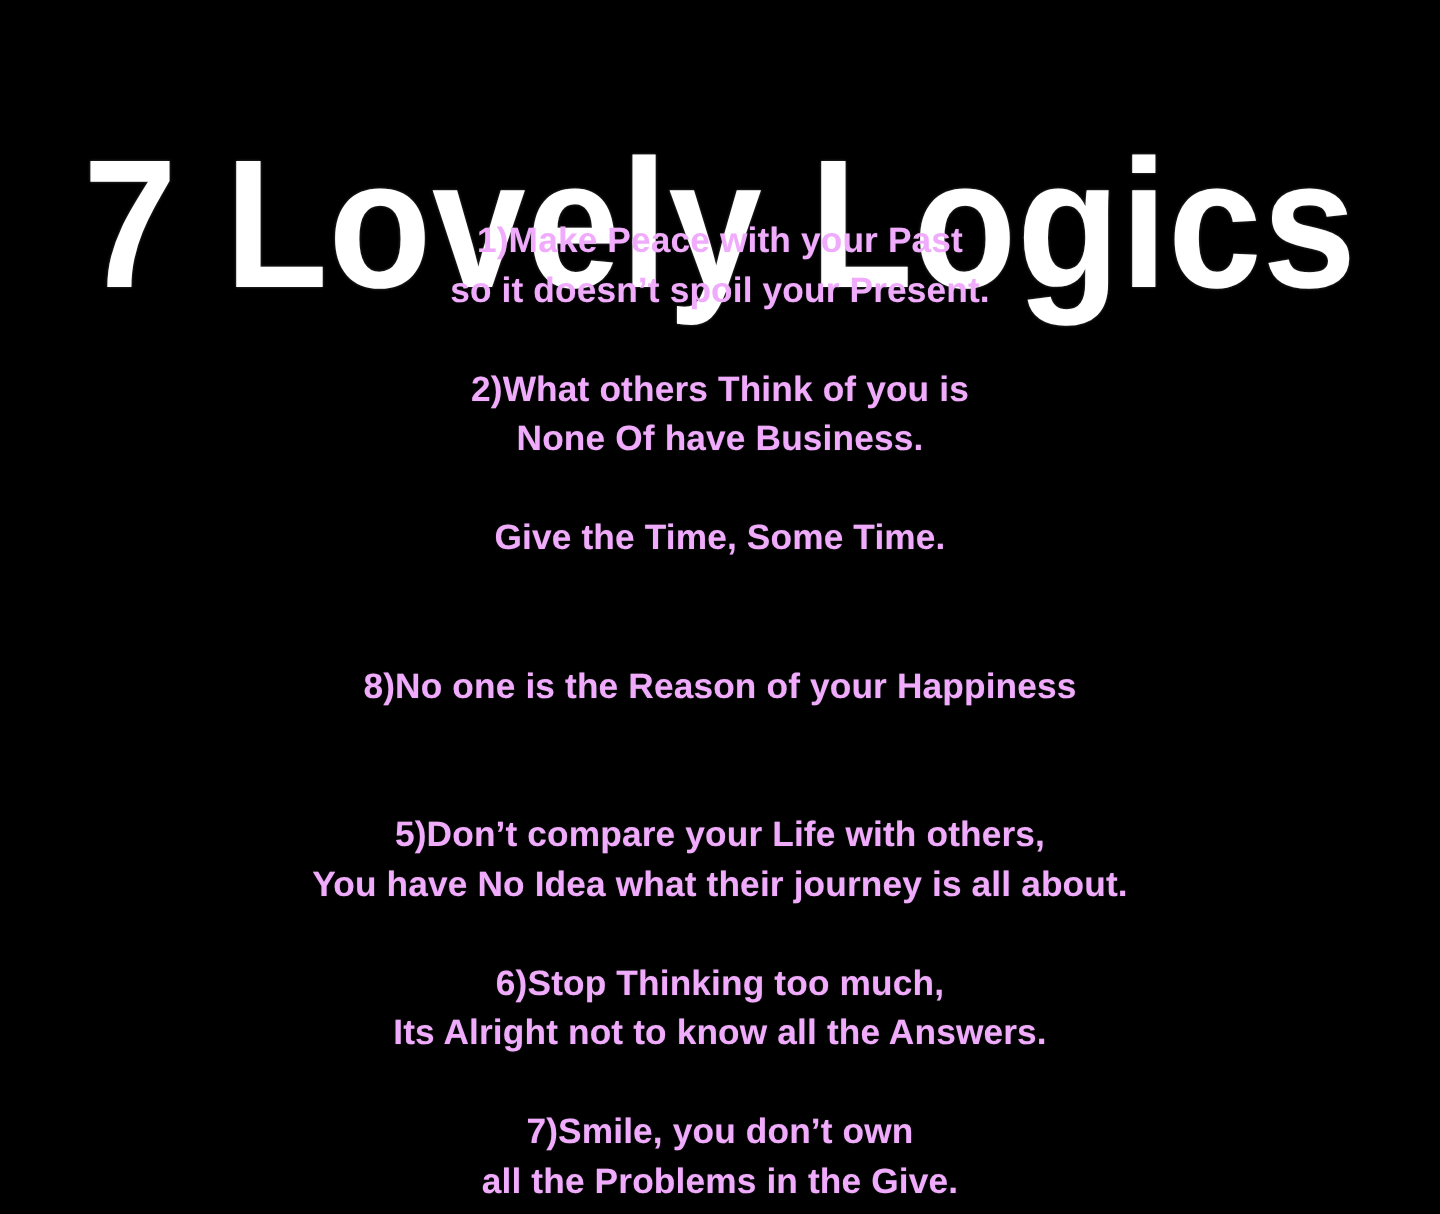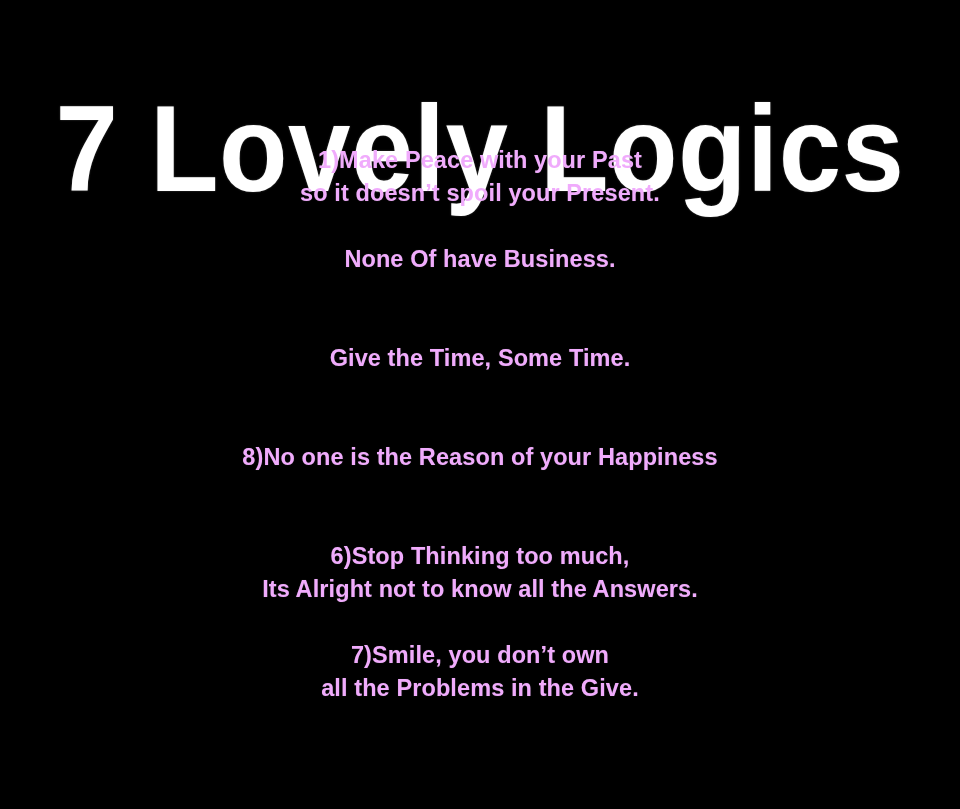--- a/index.html
+++ b/index.html
@@ -88,31 +88,36 @@
   </div>
 
   <ul id="logic-list">
 
     <li class="logic-item">
       <span class="logic-line">1)Make Peace with your Past</span>
       <span class="logic-line">so it doesn’t spoil your Present.</span>
     </li>
 
     <li class="logic-item">
+      <span class="logic-line">2)What others Think of you is</span>
       <span class="logic-line">None Of have Business.</span>
     </li>
 
     <li class="logic-item">
       <span class="logic-line">Give the Time, Some Time.</span>
     </li>
 
     <li class="logic-item">
       <span class="logic-line">8)No one is the Reason of your Happiness</span>
     </li>
 
+    <li class="logic-item">
+      <span class="logic-line">5)Don’t compare your Life with others,</span>
+      <span class="logic-line">You have No Idea what their journey is all about.</span>
+    </li>
 
     <li class="logic-item">
       <span class="logic-line">6)Stop Thinking too much,</span>
       <span class="logic-line">Its Alright not to know all the Answers.</span>
     </li>
 
     <li class="logic-item">
       <span class="logic-line">7)Smile, you don’t own</span>
       <span class="logic-line">all the Problems in the Give.</span>
     </li>

